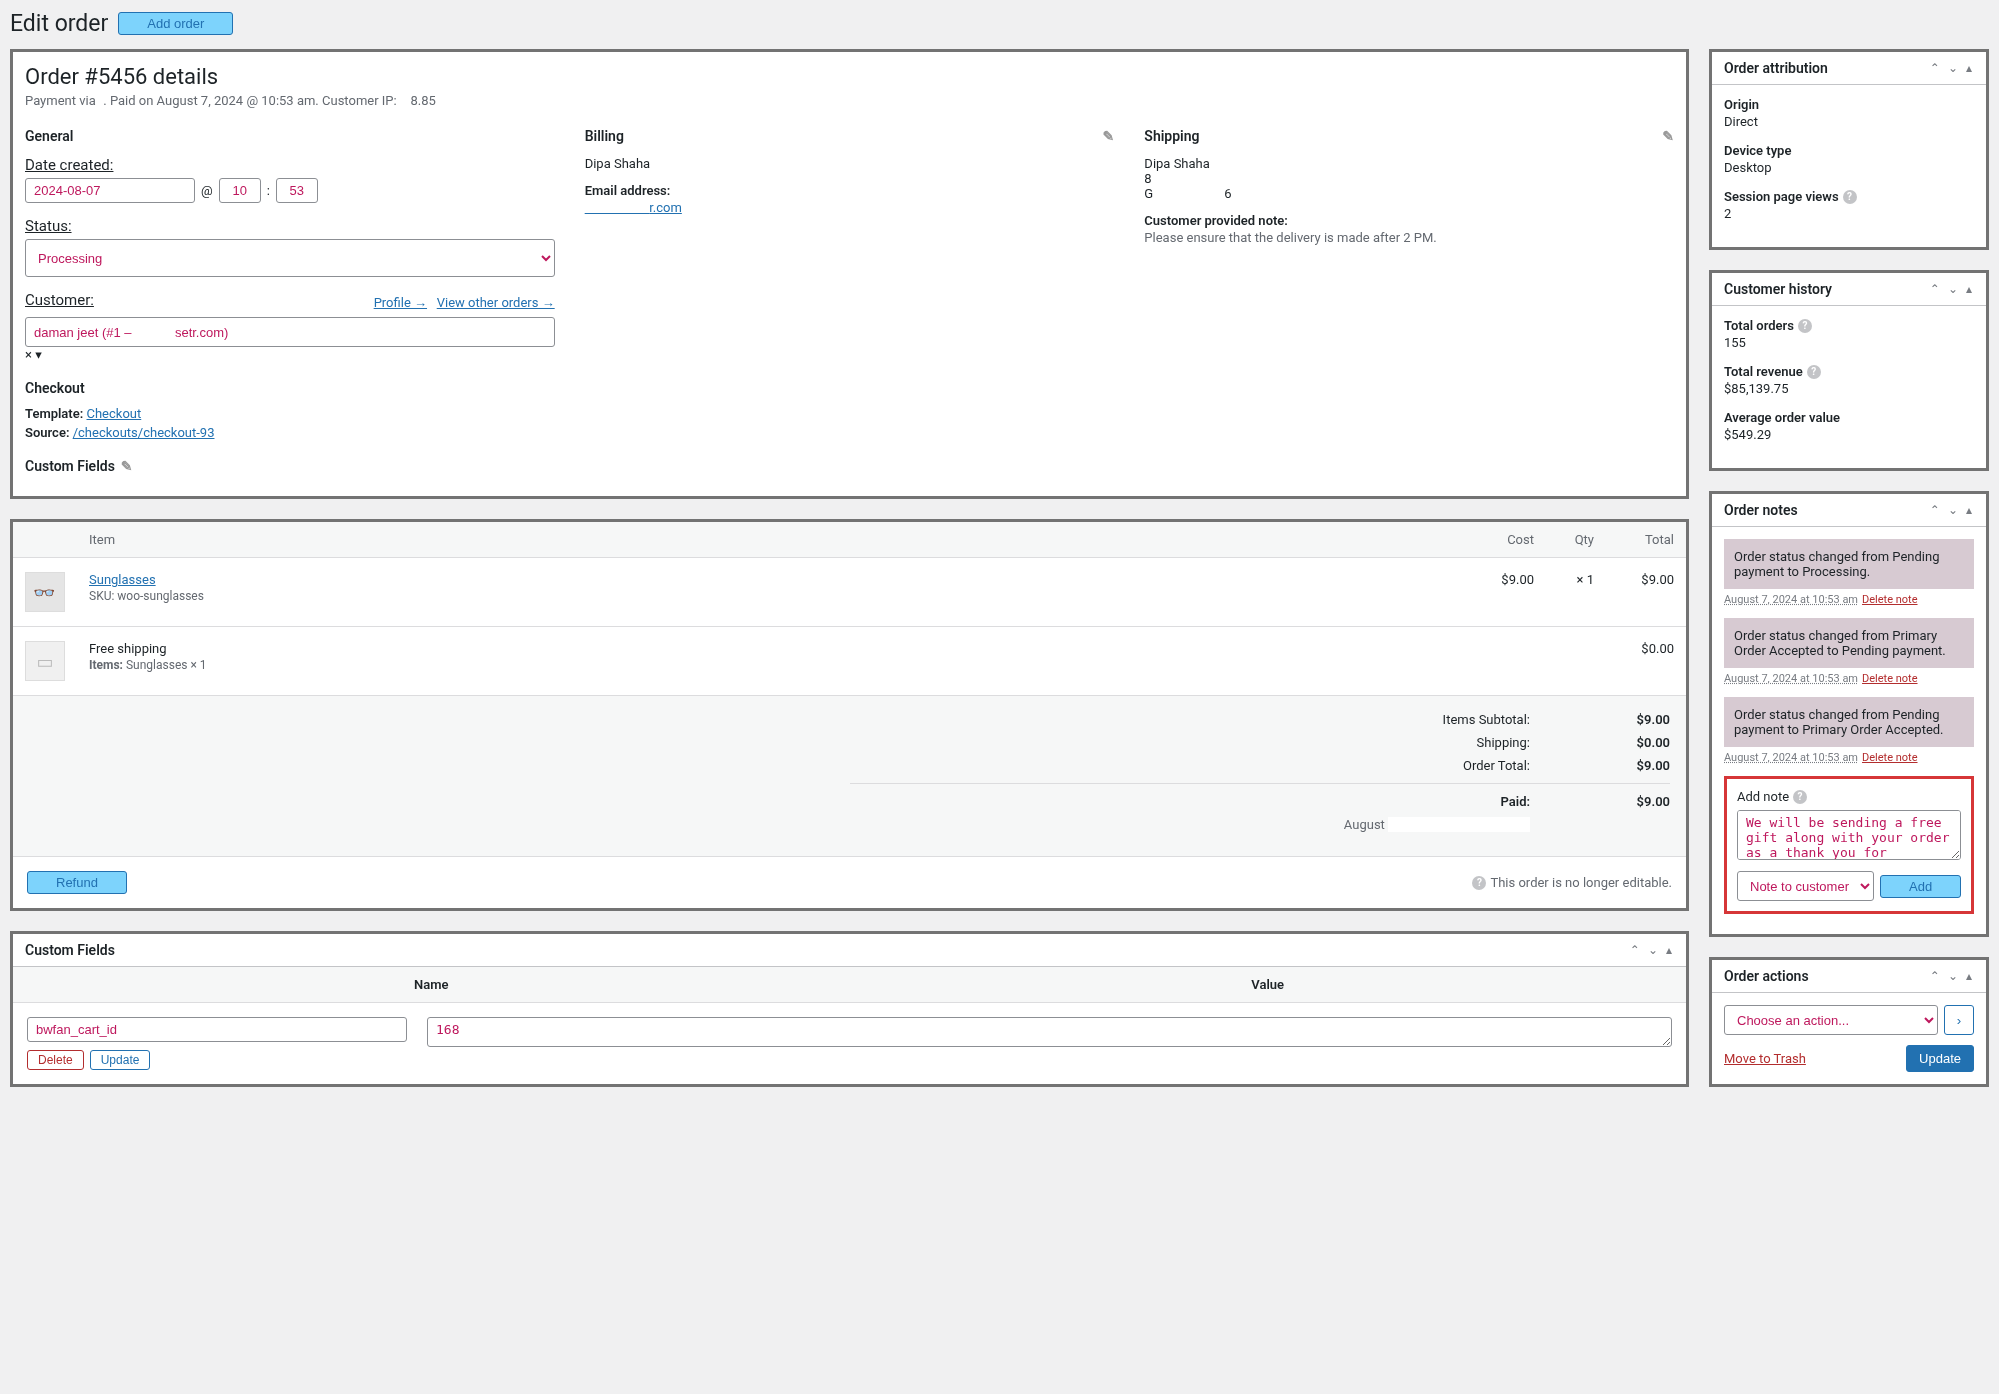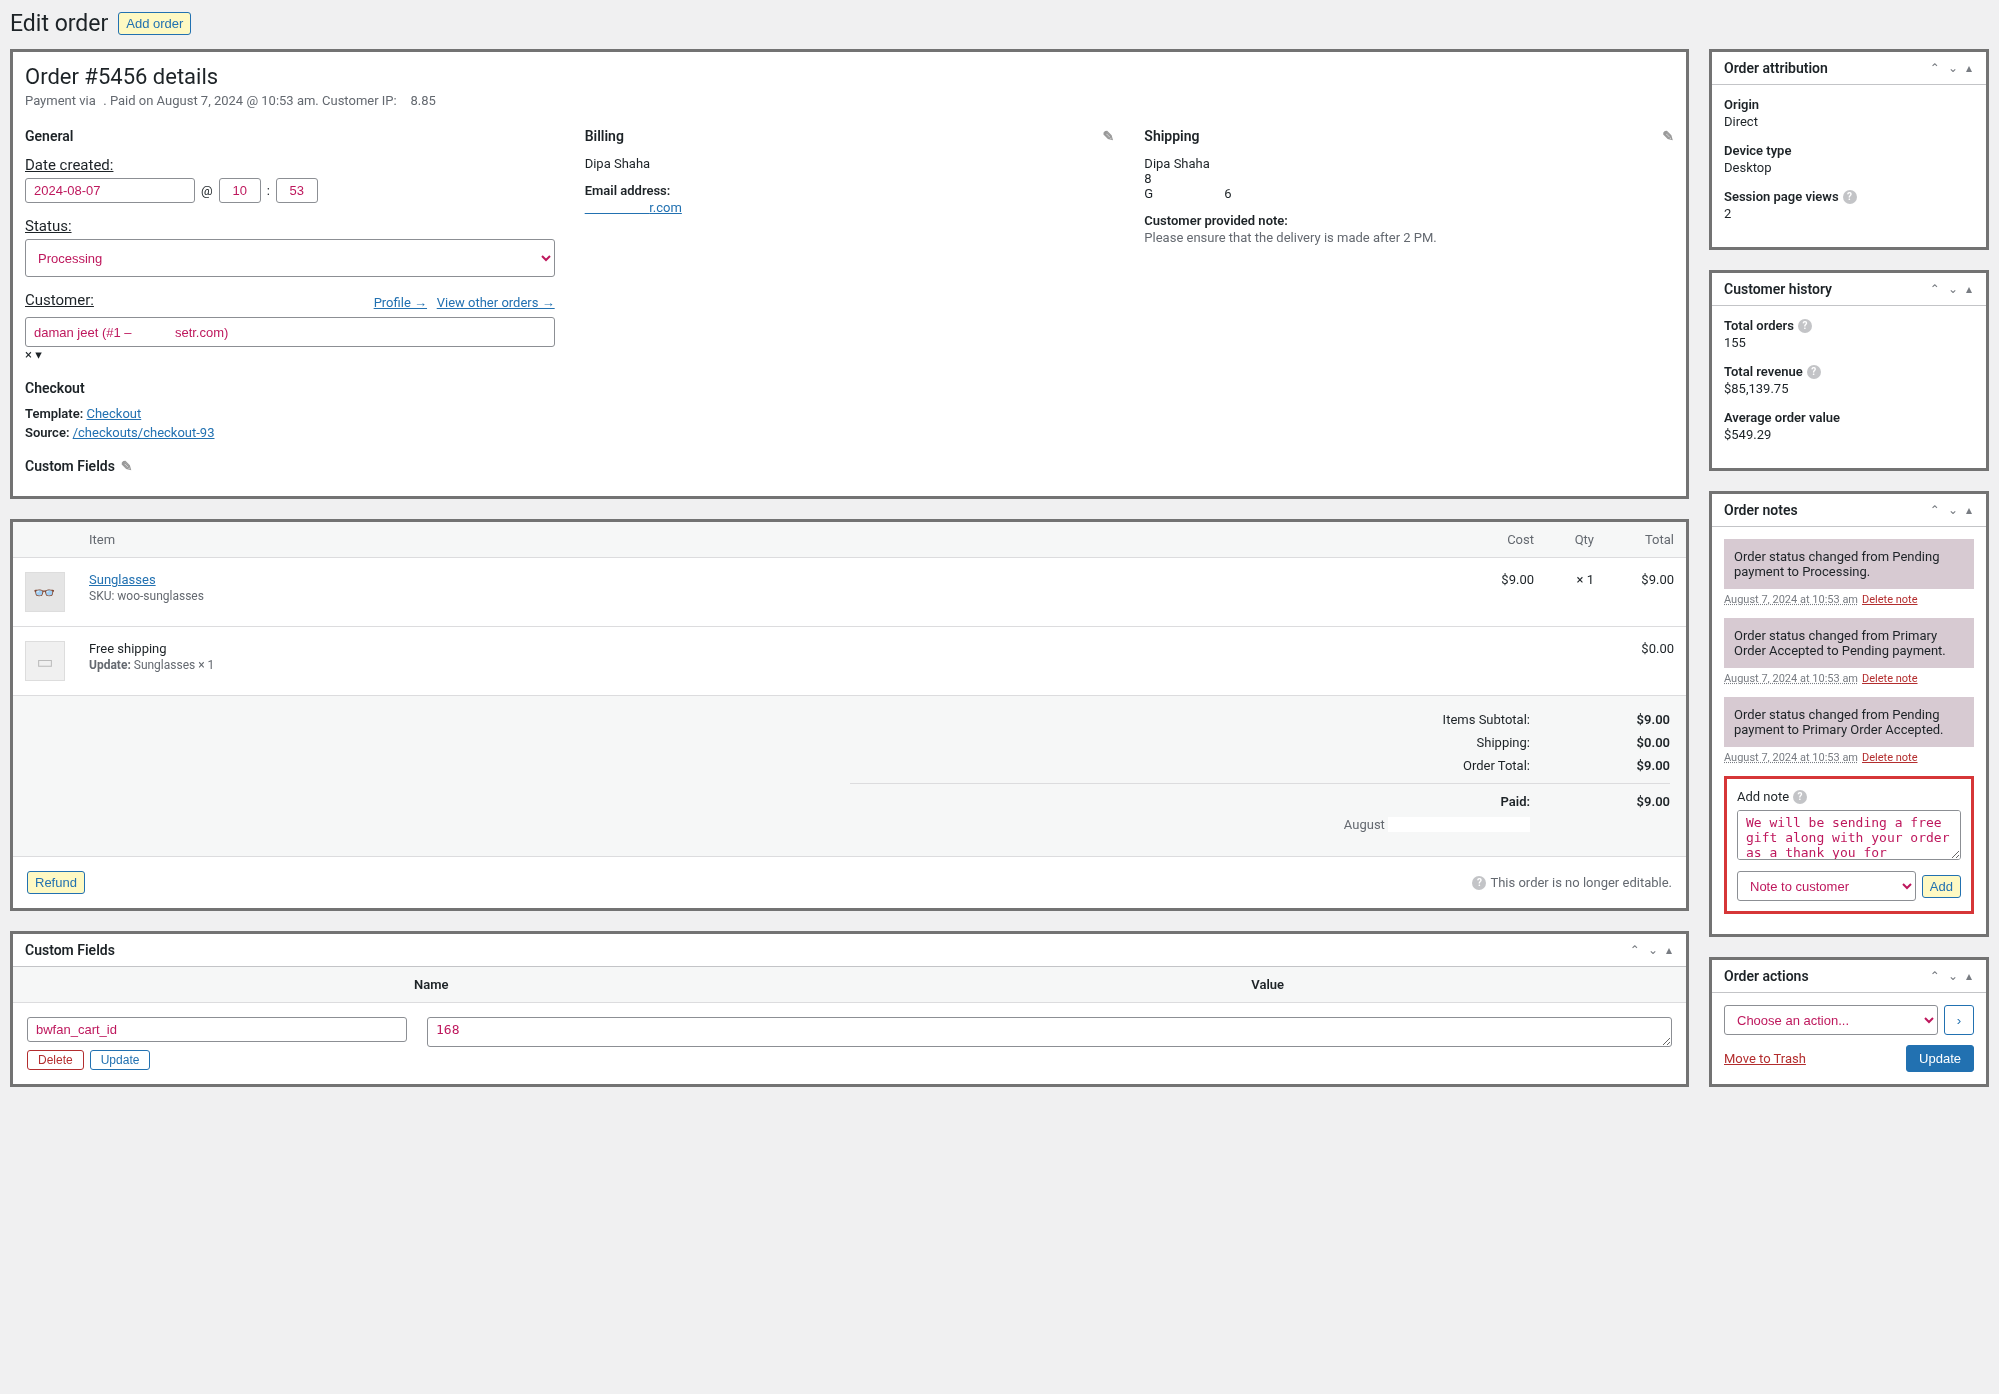--- a/index.html
+++ b/index.html
@@ -1,19 +1,19 @@
 <!DOCTYPE html>
 <html><head>
 <meta charset="utf-8">
 <style>
 * { box-sizing: border-box; margin: 0; padding: 0; }
 body { font-family: -apple-system, BlinkMacSystemFont, "Segoe UI", Roboto, sans-serif; font-size: 13px; background: #f0f0f1; color: #1d2327; padding: 10px; }
 .page-header { display: flex; align-items: center; gap: 10px; margin-bottom: 12px; }
 .page-header h1 { font-size: 23px; font-weight: 400; }
-.btn-outline { border: 1px solid #2271b1; color: #2271b1; background: #fef9c3; padding: 3px 7px; border-radius: 3px; font-size: 13px; cursor: pointer; }
+.btn-outline { border: 1px solid #2271b1; color: #2271b1; background: #7dd3fc; padding: 3px 28px; border-radius: 3px; font-size: 13px; cursor: pointer; }
 .layout { display: flex; gap: 20px; align-items: flex-start; }
 .main-col { flex: 1; min-width: 0; }
 .side-col { width: 280px; flex-shrink: 0; }
 .postbox { background: #fff; border: 3px solid #737373; margin-bottom: 20px; }
 .postbox-header { display: flex; justify-content: space-between; align-items: center; padding: 8px 12px; border-bottom: 1px solid #c3c4c7; }
 .postbox-header h2 { font-size: 14px; font-weight: 600; }
 .postbox-toggles { display: flex; gap: 4px; color: #787c82; }
 .postbox-toggles span { cursor: pointer; font-size: 12px; padding: 0 2px; }
 .postbox-inner { padding: 12px; }
 .order-title { font-size: 22px; font-weight: 400; margin-bottom: 4px; }
@@ -181,21 +181,21 @@
             <td class="r">$9.00</td>
             <td class="r">× 1</td>
             <td class="r">$9.00</td>
           </tr>
           <tr>
             <td>
                 <div class="thumb" style="background:#f0f0f0;color:#bbb;">▭</div>
               </td>
             <td>
               <div>Free shipping</div>
-              <div class="sku"><strong>Update:</strong> <span>Sunglasses × 1</span></div>
+              <div class="sku"><strong>Items:</strong> <span>Sunglasses × 1</span></div>
             </td>
             <td class="r"></td>
               <td class="r"></td>
             <td class="r">$0.00</td>
           </tr>
         </tbody>
       </table>
       <div class="totals-area">
         <div class="totals-row">
             <div class="lbl">Items Subtotal:</div>

